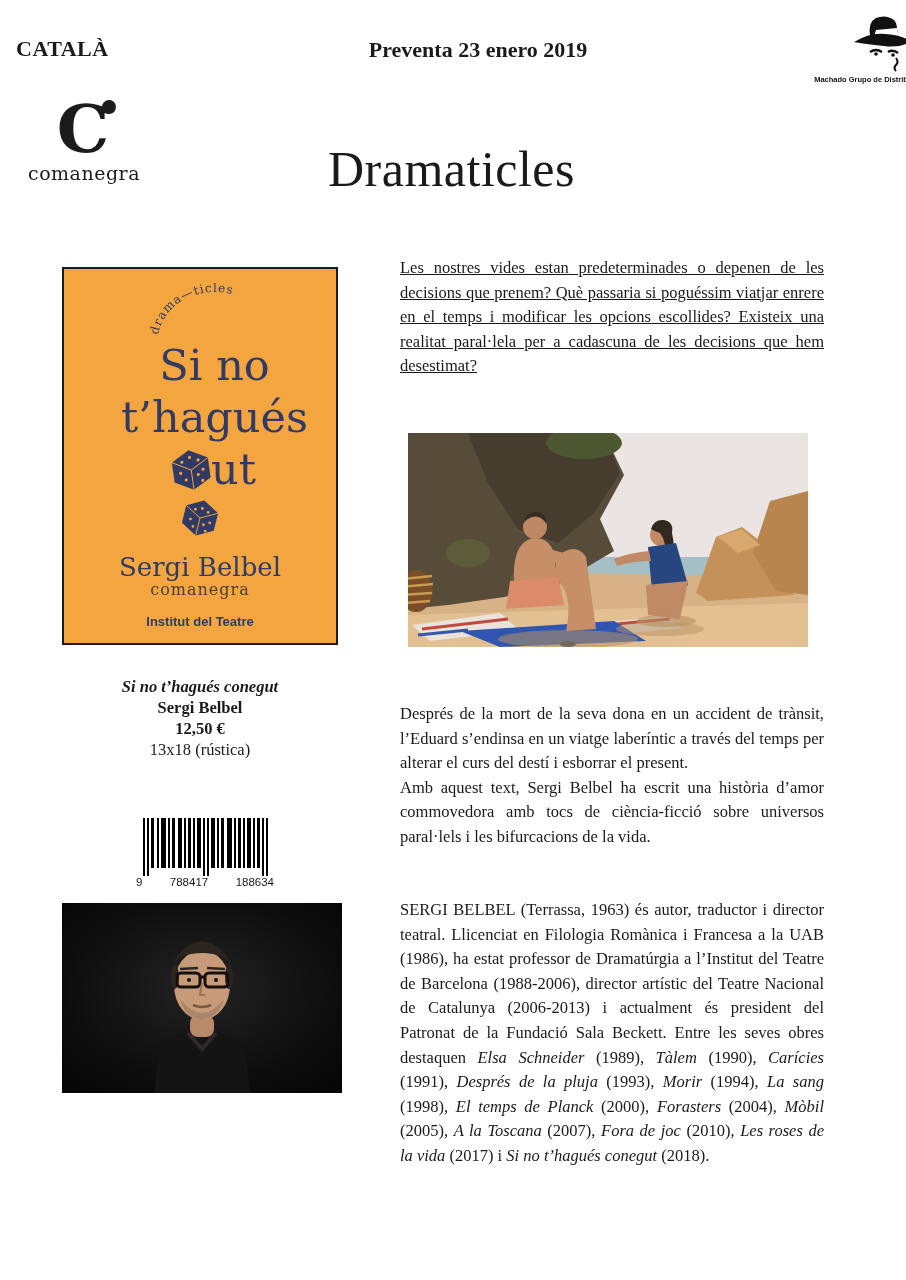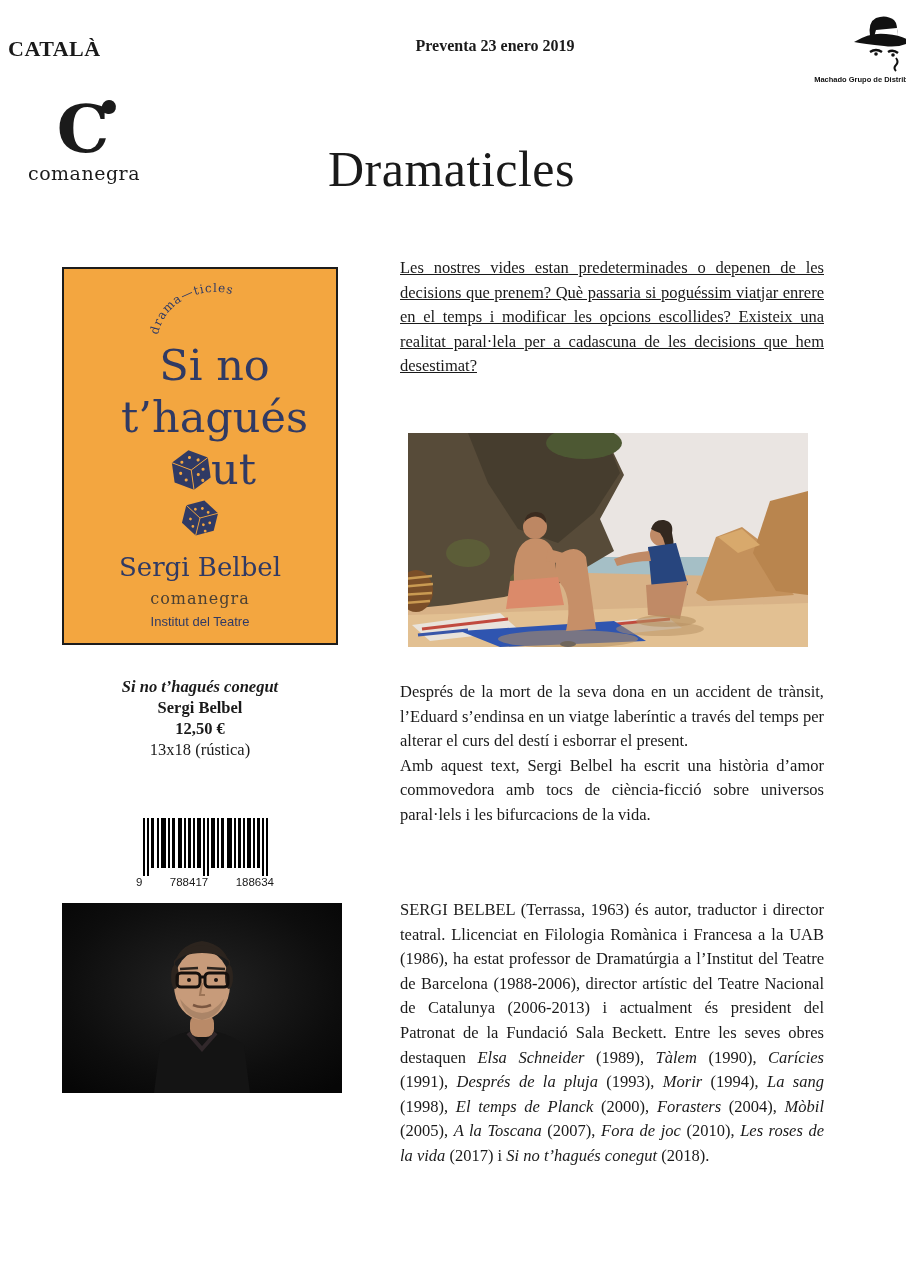--- a/index.html
+++ b/index.html
@@ -1,21 +1,21 @@
 <!DOCTYPE html>
 <html><head>
 <meta charset="utf-8">
 <style>
   html,body{margin:0;padding:0;background:#ffffff;}
   body{width:906px;height:1280px;position:relative;font-family:"Liberation Serif","DejaVu Serif",serif;color:#1a1a1a;overflow:hidden;}
   .abs{position:absolute;}
 
   
-  .lang{left:8px;top:36px;font-size:22px;font-weight:bold;letter-spacing:0.5px;}
-  .presale{left:290px;top:37px;width:410px;text-align:center;font-size:16px;font-weight:bold;}
+  .lang{left:16px;top:36px;font-size:22px;font-weight:bold;letter-spacing:0.5px;}
+  .presale{left:273px;top:37px;width:410px;text-align:center;font-size:22px;font-weight:bold;}
   .machado{left:770px;top:12px;width:136px;text-align:center;margin-left:42px;}
   .machado svg{display:block;margin:0 auto;}
   .machado-caption{font-family:"Liberation Sans",sans-serif;font-size:7.5px;font-weight:bold;color:#111;margin-top:1px;}
 
   
   .cnlogo{left:28px;top:98px;width:110px;text-align:center;}
   .cnlogo .bigc{position:relative;display:inline-block;font-family:"DejaVu Serif",serif;font-size:66px;line-height:62px;font-weight:bold;color:#1b1b1b;}
   .cnlogo .bigc .dot{position:absolute;right:-7px;top:2px;width:14px;height:14px;background:#1b1b1b;border-radius:50% 50% 50% 4px;transform:rotate(18deg);}
   .cnlogo .word{font-family:"DejaVu Serif",serif;font-size:19px;color:#1b1b1b;margin-top:2px;letter-spacing:0.5px;}
 
@@ -26,40 +26,40 @@
   .cover{left:62px;top:267px;width:276px;height:378px;background:#F3A640;border:2px solid #1c1c1c;box-sizing:border-box;text-align:center;color:#303A64;}
   .cover .arc{margin-top:4px;}
   .covertitle{font-family:"DejaVu Serif",serif;font-size:43px;line-height:52px;margin-top:-4px;padding-left:29px;}
   .covertitle .row{display:flex;justify-content:center;align-items:baseline;}
   .covertitle .die-inline{align-self:center;margin:0 -1px;transform:translateY(5px) rotate(-8deg);}
   .die2wrap{margin-top:0px;}
   .die2wrap svg{transform:rotate(14deg);}
   .coverauthor{font-family:"DejaVu Serif",serif;font-size:26px;margin-top:10px;}
   .coverimprint{position:absolute;left:0;right:0;bottom:14px;}
   .coverimprint .cn{font-family:"DejaVu Serif",serif;font-size:16px;letter-spacing:1px;color:#4b4033;}
-  .coverimprint .it{font-family:"Liberation Sans",sans-serif;font-size:13px;font-weight:normal;color:#303A64;margin-top:6px;}
+  .coverimprint .it{font-family:"Liberation Sans",sans-serif;font-size:13px;font-weight:bold;color:#303A64;margin-top:15px;}
 
   
   .details{left:62px;top:676px;width:276px;text-align:center;font-size:16.5px;line-height:21px;}
   .details .t{font-weight:bold;font-style:italic;}
   .details .b{font-weight:bold;}
 
   
   .barcode{left:135px;top:816px;width:140px;text-align:center;}
   .barcode .digits{display:flex;justify-content:space-between;font-family:"Liberation Sans",sans-serif;font-size:11.5px;margin-top:-12px;padding:0 1px;}
 
   
   .authorphoto{left:62px;top:903px;width:280px;height:190px;}
 
   
   .col{left:400px;width:424px;}
   .para{font-size:16.5px;line-height:24.6px;text-align:justify;margin:0;}
   .p1{top:256px;text-decoration:underline;}
   .beach{left:408px;top:433px;width:400px;height:214px;}
-  .p2{top:680px;}
+  .p2{top:702px;}
   .bio{top:898px;}
   em{font-style:italic;}
 </style>
 </head>
 <body>
 
 <div class="abs lang">CATALÀ</div>
 <div class="abs presale">Preventa 23 enero 2019</div>
 
 <div class="abs machado">

